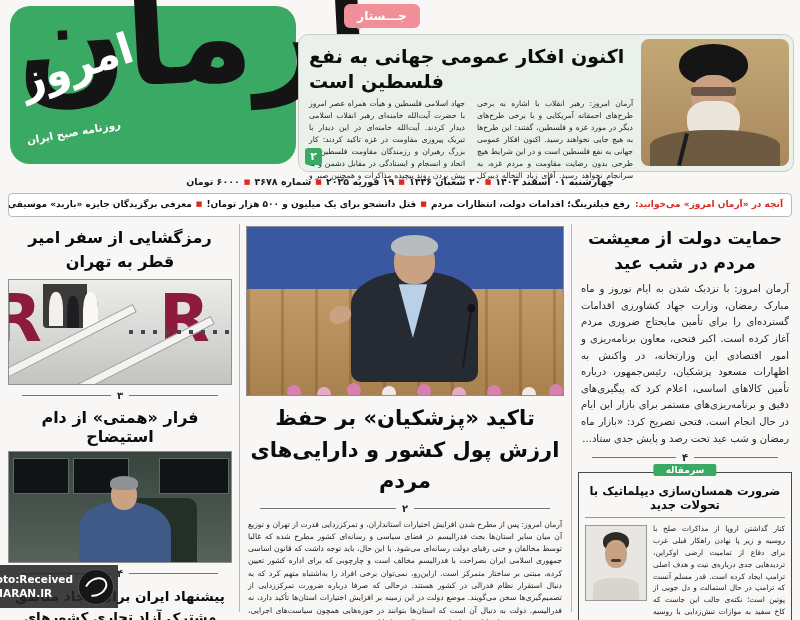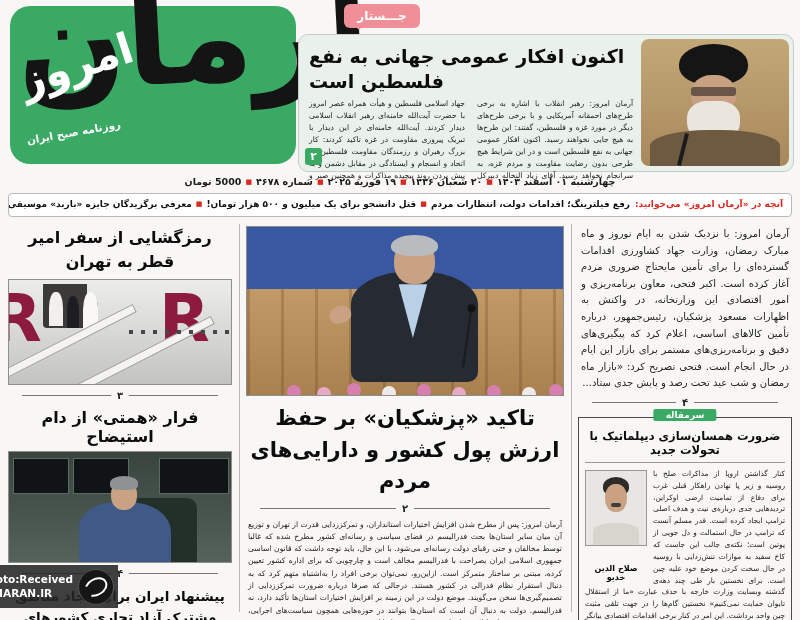--- a/index.html
+++ b/index.html
@@ -132,30 +132,31 @@
         <div class="mic1"></div>
       </div>
       <div class="ts-content">
         <h1 class="ts-headline">اکنون افکار عمومی جهانی به نفع فلسطین است</h1>
         <div class="ts-body">آرمان امروز: رهبر انقلاب با اشاره به برخی طرح‌های احمقانه آمریکایی و با برخی طرح‌های دیگر در مورد غزه و فلسطین، گفتند: این طرح‌ها به هیچ جایی نخواهند رسید. اکنون افکار عمومی جهانی به نفع فلسطین است و در این شرایط هیچ طرحی بدون رضایت مقاومت و مردم غزه، به سرانجام نخواهد رسید. آقای زیاد النخاله دبیرکل جهاد اسلامی فلسطین و هیأت همراه عصر امروز با حضرت آیت‌الله خامنه‌ای رهبر انقلاب اسلامی دیدار کردند. آیت‌الله خامنه‌ای در این دیدار با تبریک پیروزی مقاومت در غزه تاکید کردند: کار بزرگ رهبران و رزمندگان مقاومت فلسطین در اتحاد و انسجام و ایستادگی در مقابل دشمن و به پیش بردن روند پیچیده مذاکرات و همچنین صبر و استقامت مردم، مقاومت را در منطقه سربلند کرد. رهبر انقلاب پیروزی مقاومت اسلامی و مردم غزه در برابر دشمن صهیونیستی و آمریکایی را بسیار با عظمت توصیف و خاطرنشان کردند: این پیروزی یک نصاب جدیدی را در مبارزات مقاومتی بوجود آورد. آیت‌الله خامنه‌ای با اشاره به طرح‌های احمقانه آمریکایی و یا برخی طرح‌های...</div>
       </div>
       <div class="page-chip">۲</div>
     </div>
   </div>
 
-  <div class="date-bar"><span>چهارشنبه ۰۱ اسفند ۱۴۰۳</span><span class="sep">■</span><span>۲۰ شعبان ۱۴۴۶</span><span class="sep">■</span><span>۱۹ فوریه ۲۰۲۵</span><span class="sep">■</span><span>شماره ۴۶۷۸</span><span class="sep">■</span><span>5000 تومان</span></div>
+  <div class="date-bar"><span>چهارشنبه ۰۱ اسفند ۱۴۰۳</span><span class="sep">■</span><span>۲۰ شعبان ۱۴۴۶</span><span class="sep">■</span><span>۱۹ فوریه ۲۰۲۵</span><span class="sep">■</span><span>شماره ۴۶۷۸</span><span class="sep">■</span><span>۶۰۰۰ تومان</span></div>
 
   <div class="teaser">
     <span class="prefix">آنچه در «آرمان امروز» می‌خوانید:</span><span><span>رفع فیلترینگ؛ اقدامات دولت، انتظارات مردم</span><span class="sep">■</span><span>قتل دانشجو برای یک میلیون و ۵۰۰ هزار تومان!</span><span class="sep">■</span><span>معرفی برگزیدگان جایزه «باربد» موسیقی فجر</span></span>
   </div>
 
   <div class="vrule" id="vr1"></div>
   <div class="vrule" id="vr2"></div>
 
   <div class="col" id="col-right">
+    <h2 class="story-headline">حمایت دولت از معیشت مردم در شب عید</h2>
     <div class="story-body">آرمان امروز: با نزدیک شدن به ایام نوروز و ماه مبارک رمضان، وزارت جهاد کشاورزی اقدامات گسترده‌ای را برای تأمین مایحتاج ضروری مردم آغاز کرده است. اکبر فتحی، معاون برنامه‌ریزی و امور اقتصادی این وزارتخانه، در واکنش به اظهارات مسعود پزشکیان، رئیس‌جمهور، درباره تأمین کالاهای اساسی، اعلام کرد که پیگیری‌های دقیق و برنامه‌ریزی‌های مستمر برای بازار این ایام در حال انجام است. فتحی تصریح کرد: «بازار ماه رمضان و شب عید تحت رصد و پایش جدی ستاد...</div>
     <div class="pagediv">
         <span>۴</span>
       </div>
 
     <div class="editorial">
       <div class="ed-label">سرمقاله</div>
       <h3 class="ed-headline">ضرورت همسان‌سازی دیپلماتیک با تحولات جدید</h3>
       <div class="ed-author">
         <div class="photo-author">

